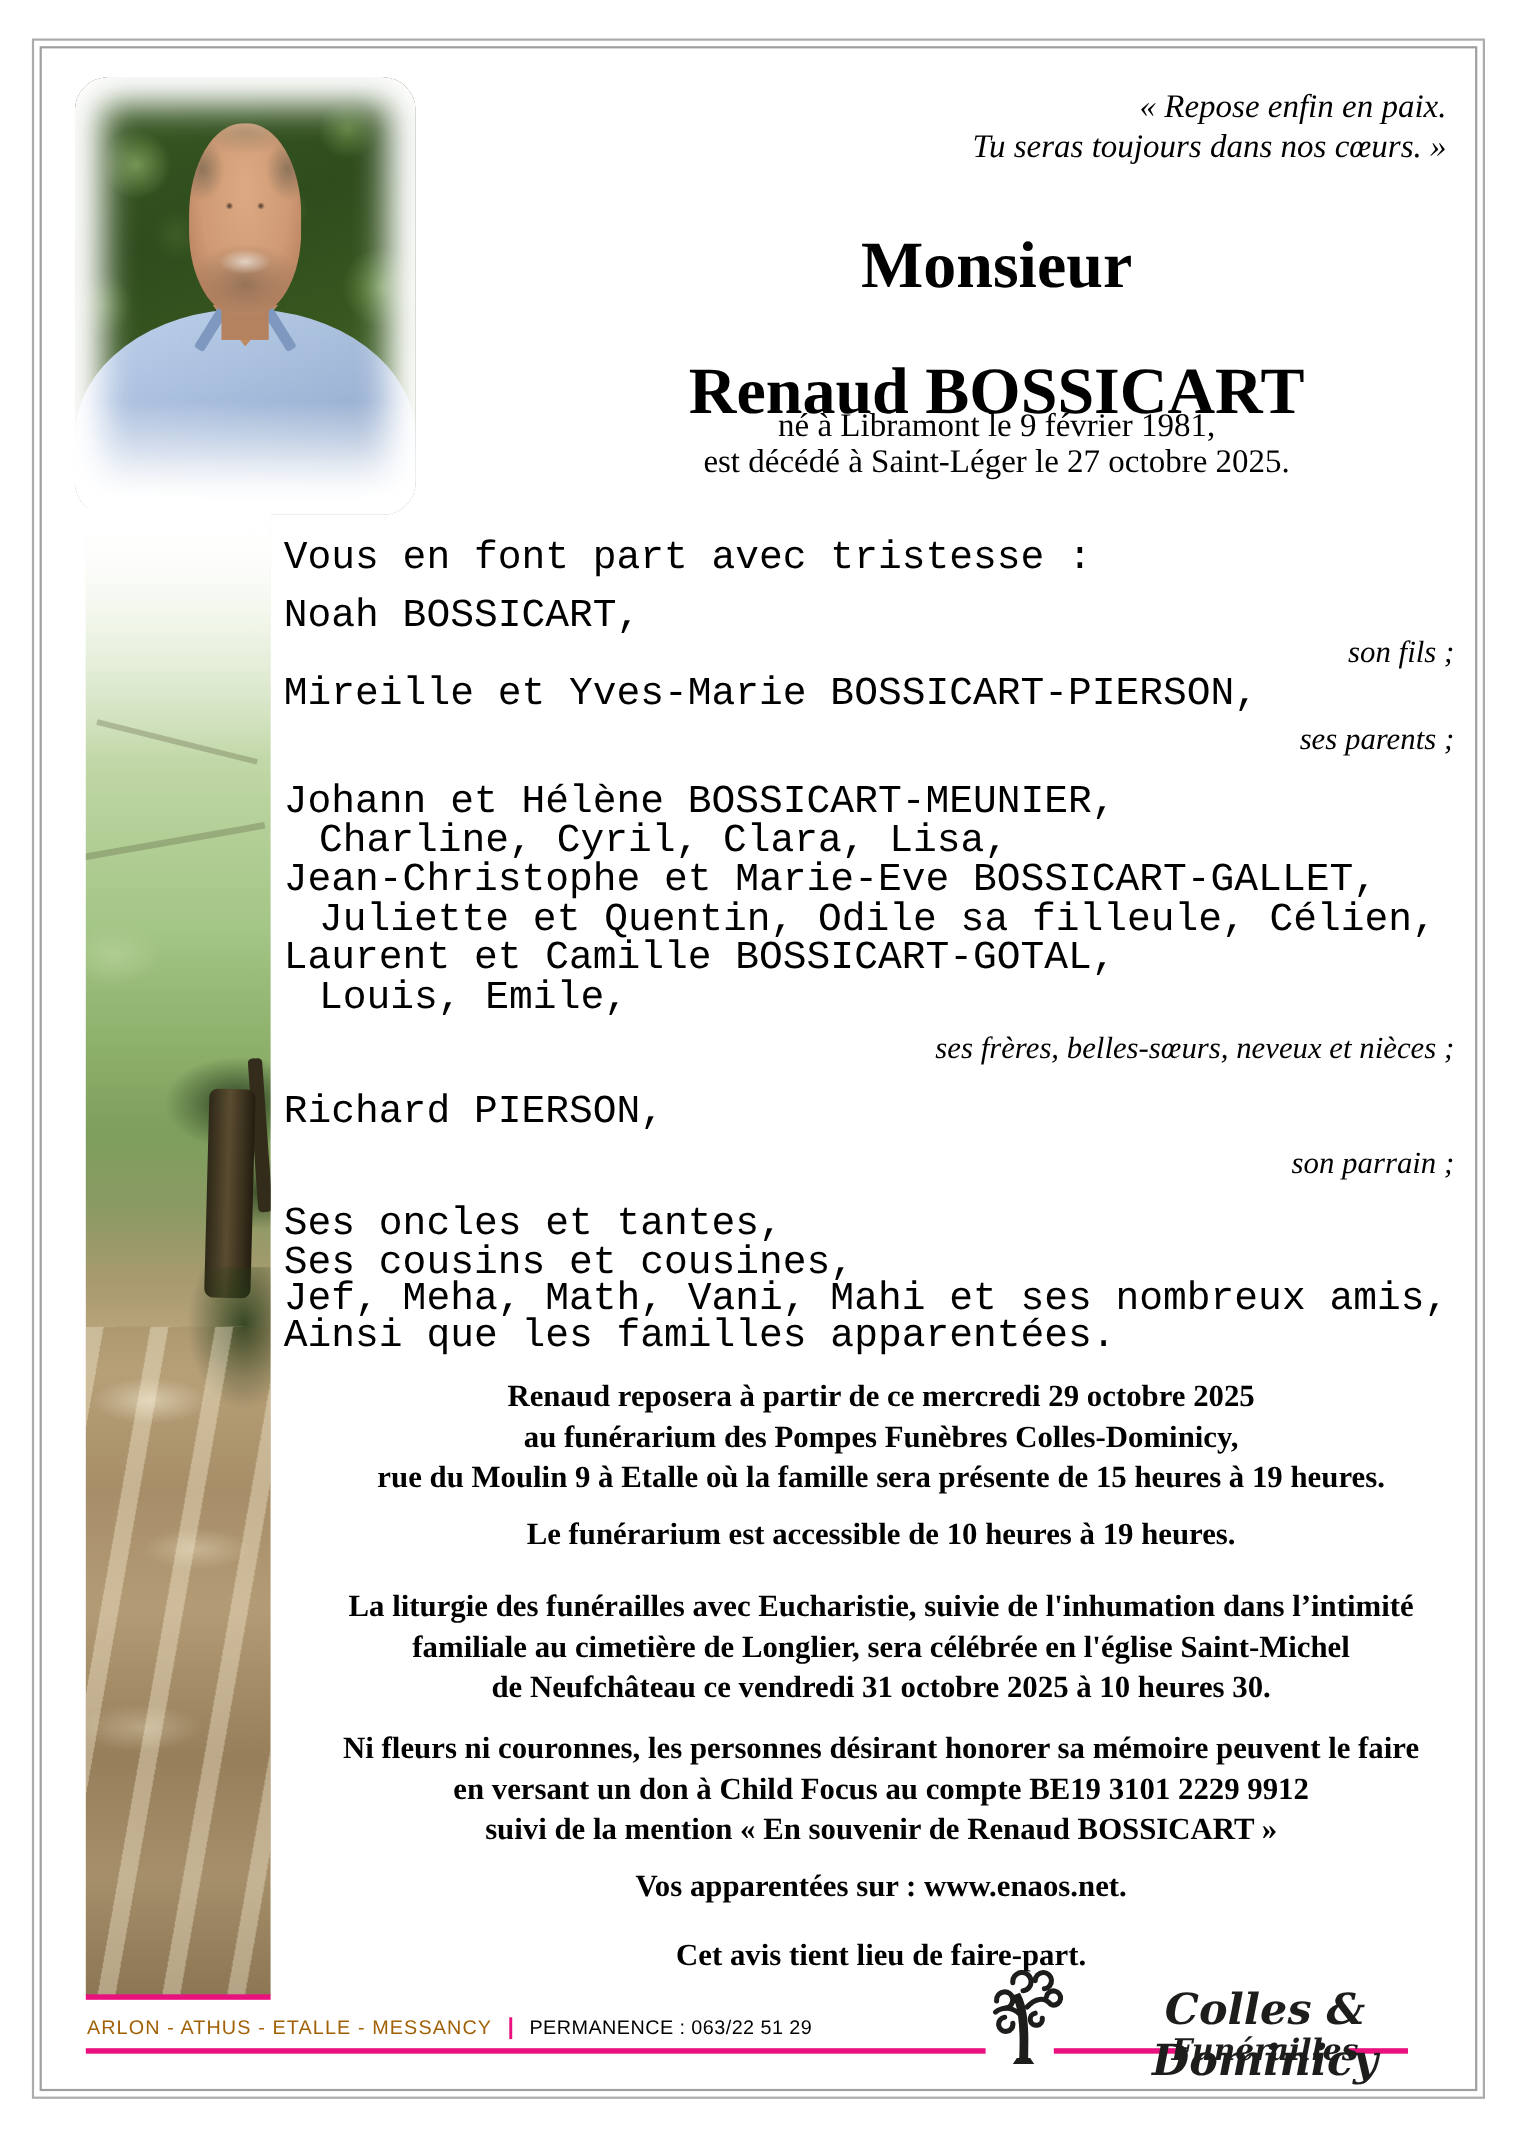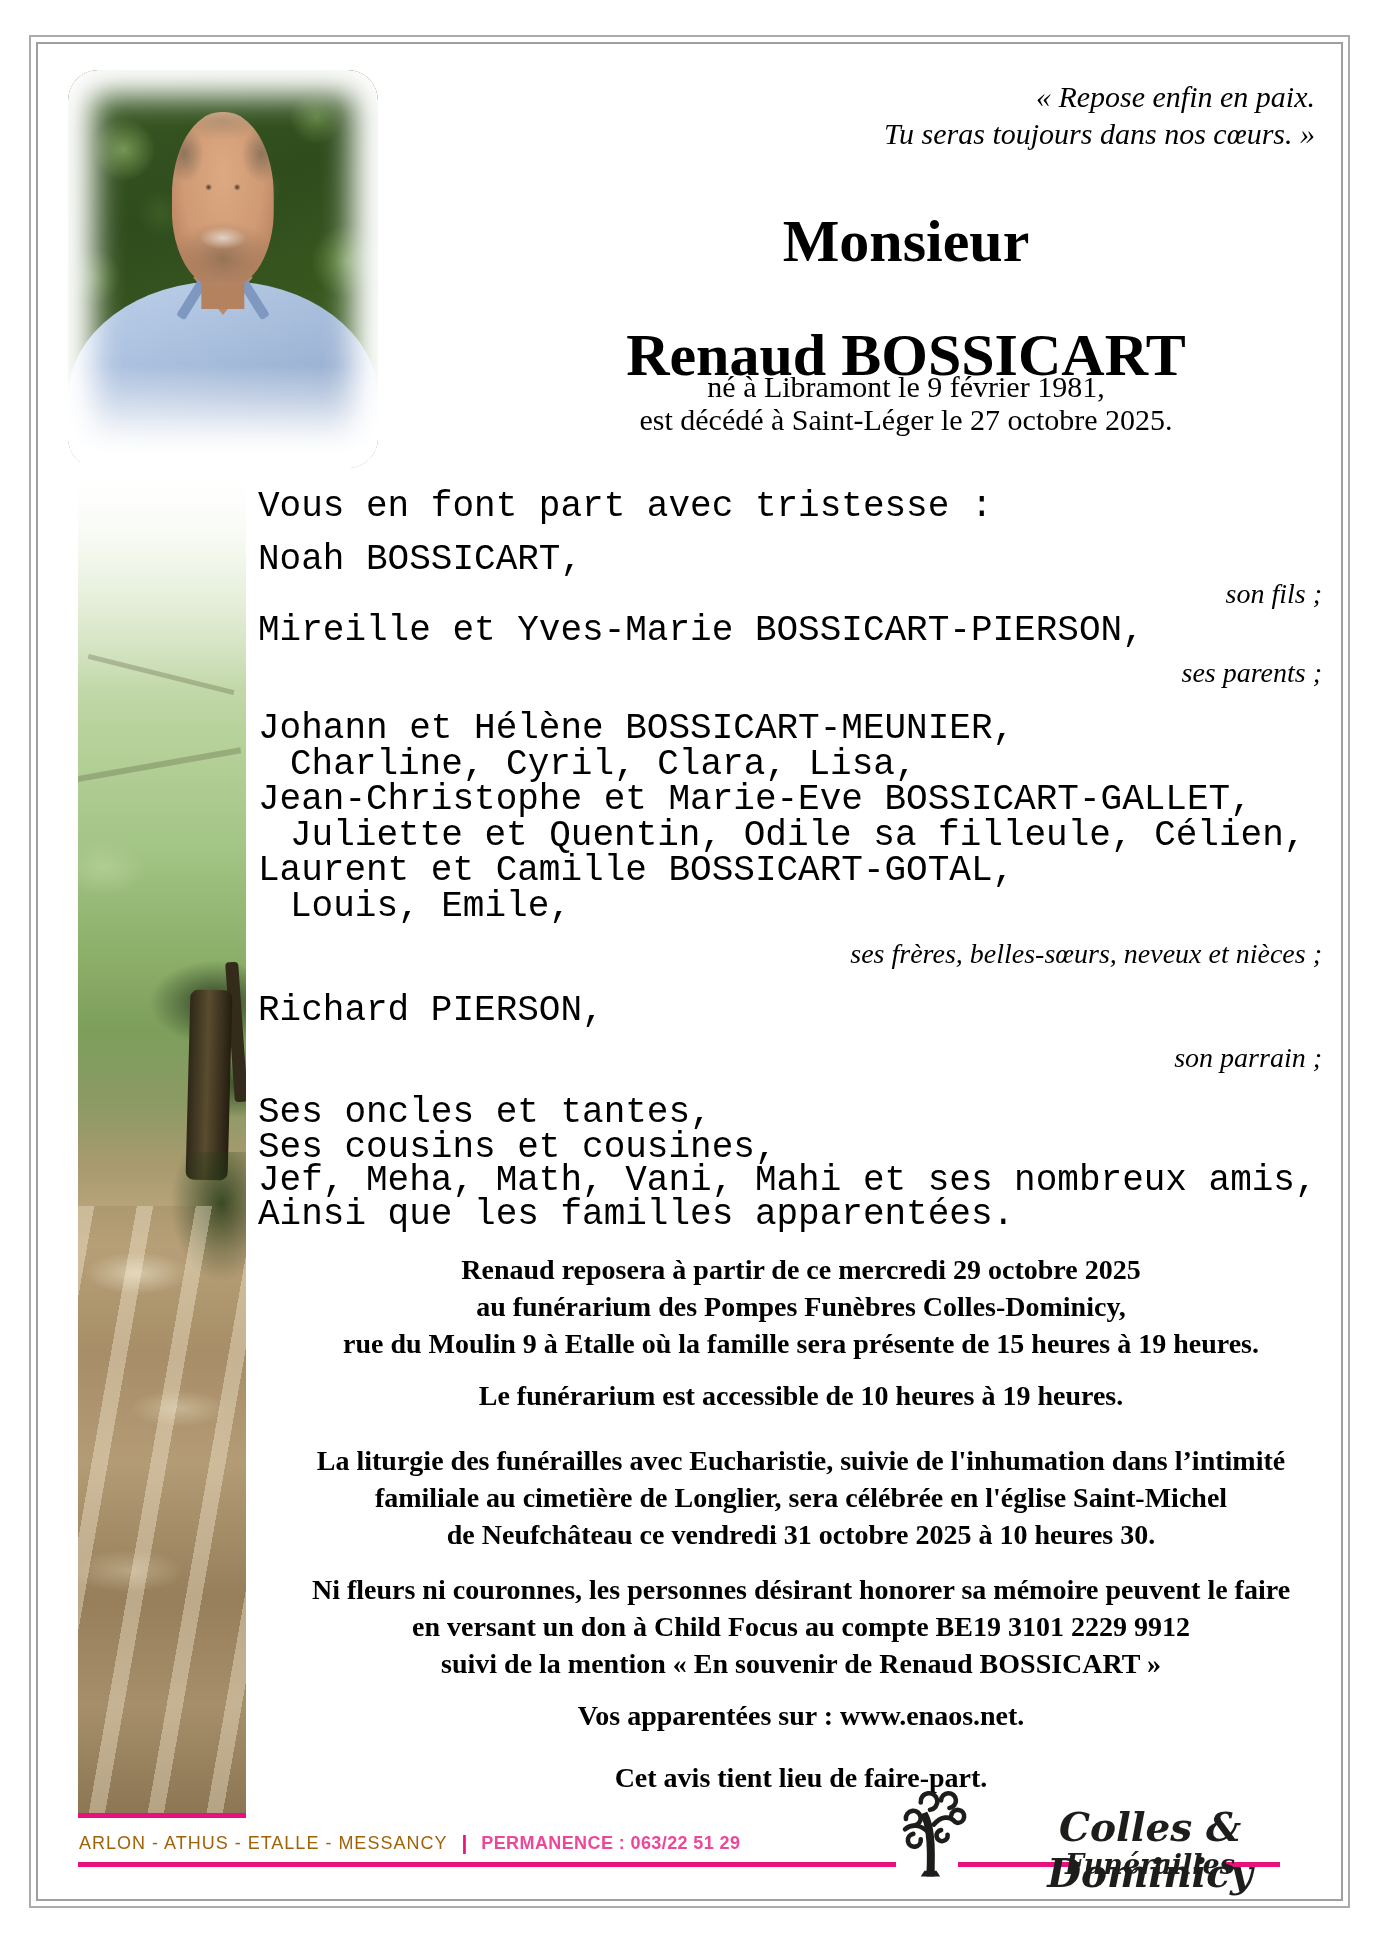--- a/index.html
+++ b/index.html
@@ -93,21 +93,21 @@
   .rline{position:absolute;right:55px;font-size:28px;font-style:italic;text-align:right;white-space:nowrap;}
 
   .cpar{position:absolute;left:268px;width:1066px;text-align:center;
         font-weight:bold;font-size:28px;line-height:37px;}
 
   
   .footer-left{position:absolute;left:79px;top:1831px;height:24px;display:flex;
      align-items:center;gap:14px;font-family:"Liberation Sans",sans-serif;}
   .cities{font-size:18px;letter-spacing:1px;color:#a16207;}
   .fsep{color:#e9117e;font-size:21px;font-weight:bold;}
-  .permanence{font-size:18px;font-weight:700;letter-spacing:.4px;color:#ec4899;}
+  .permanence{font-size:18px;font-weight:400;letter-spacing:.4px;color:#000000;}
   .pink-main{position:absolute;left:78px;top:1862px;width:818px;height:5px;background:#e9117e;}
   .pink-mid{position:absolute;left:958px;top:1862px;width:116px;height:5px;background:#e9117e;}
   .pink-dash{position:absolute;left:1226px;top:1862px;width:54px;height:5px;background:#e9117e;}
   .tree{position:absolute;left:893px;top:1784px;width:74px;height:96px;}
   .brand-name{position:absolute;left:1000px;top:1804px;width:300px;text-align:center;
      font-family:"DejaVu Serif",serif;font-style:italic;font-weight:bold;font-size:39px;color:#1d1d1b;}
   .brand-sub{position:absolute;left:1060px;top:1849px;width:180px;text-align:center;
      font-family:"DejaVu Serif",serif;font-style:italic;font-weight:bold;font-size:27px;color:#1d1d1b;}
 </style>
 </head>

